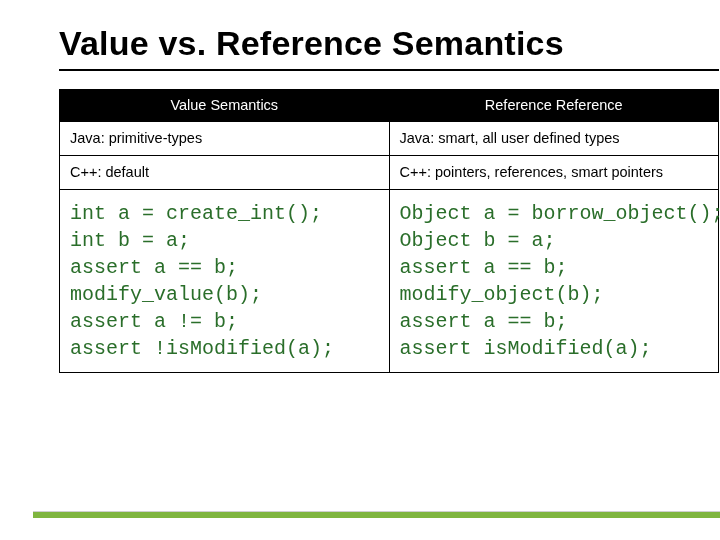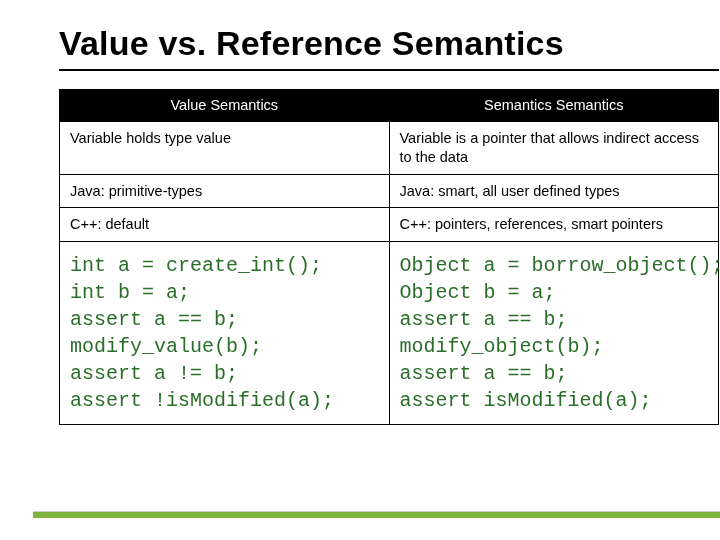--- a/index.html
+++ b/index.html
@@ -20,28 +20,24 @@
 <body>
 
 <div class="slide">
   <div class="title">Value vs. Reference Semantics</div>
   <div class="title-underline"></div>
 
   <table>
     <thead>
       <tr>
         <th>Value Semantics</th>
-        <th>Semantics Semantics</th>
+        <th>Reference Reference</th>
       </tr>
     </thead>
     <tbody>
-      <tr>
-        <td>Variable holds type value</td>
-        <td>Variable is a pointer that allows indirect access to the data</td>
-      </tr>
       <tr>
         <td>Java: primitive-types</td>
         <td><span>Java: smart, </span><b>all user defined types</b></td>
       </tr>
       <tr>
         <td>C++: default</td>
         <td>C++: pointers, references, smart pointers</td>
       </tr>
       <tr>
         <td class="code">int a = create_int();

